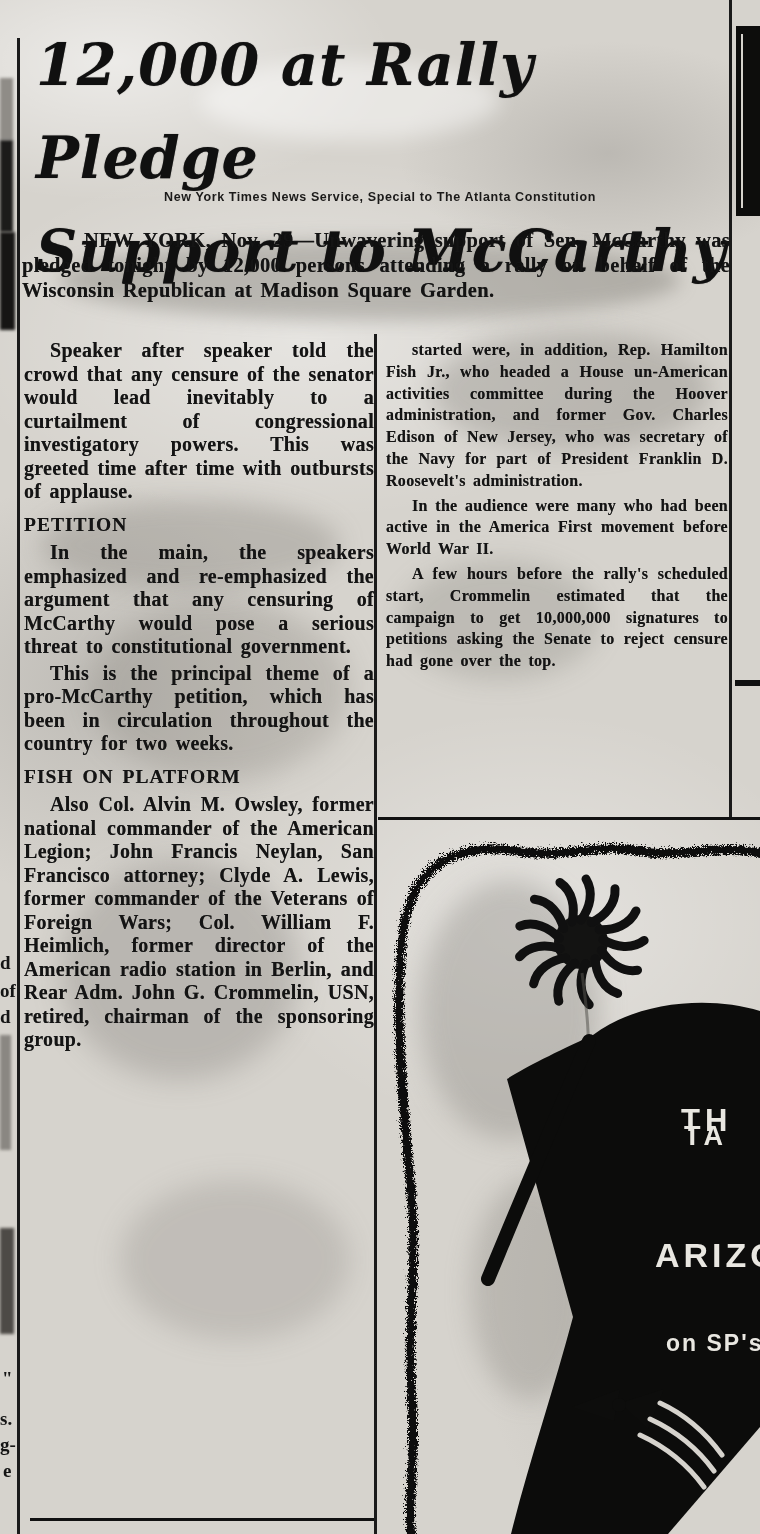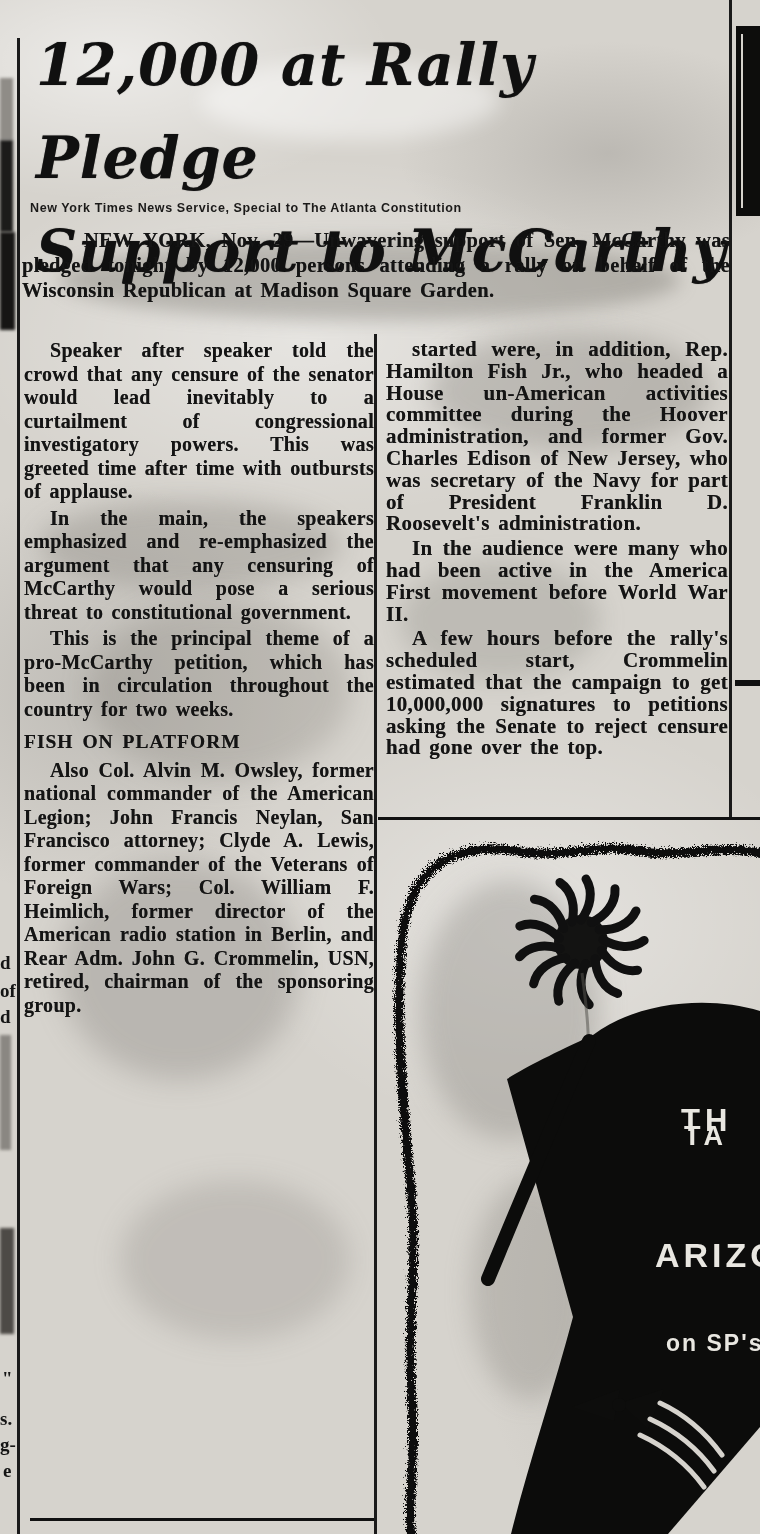--- a/index.html
+++ b/index.html
@@ -31,33 +31,33 @@
   .blob5{left:0;top:1228px;width:14px;height:106px;background:#4d4a46;}
   .frag{position:absolute;font-weight:bold;font-size:19px;color:#141414;}
   
   .corner-box{position:absolute;left:736px;top:26px;width:24px;height:190px;background:#0d0d0c;}
   .corner-box-inner{position:absolute;left:5px;top:8px;width:2px;height:174px;background:#d6d3cd;}
   
   .headline{position:absolute;left:36px;top:18px;width:700px;
     font-family:"DejaVu Serif", serif;font-style:italic;font-weight:bold;
     font-size:57px;line-height:93px;letter-spacing:1px;color:#101010;
     text-shadow:0 0 1px rgba(0,0,0,.5);}
-  .byline{position:absolute;left:30px;top:201px;width:700px;
+  .byline{position:absolute;left:30px;top:190px;width:700px;text-align:center;
     font-family:"Liberation Sans", sans-serif;font-weight:bold;font-size:12.5px;
     letter-spacing:.6px;color:#1b1a19;}
   
   .bodytext{font-weight:bold;text-align:justify;
     text-shadow:0 0 .6px rgba(10,10,10,.55);}
   .lede{position:absolute;left:22px;top:228px;width:708px;height:106px;overflow:hidden;
     font-size:20.5px;line-height:25px;word-spacing:3px;letter-spacing:.3px;}
   .lede p{margin:0;text-indent:62px;}
   .col{position:absolute;top:336px;overflow:hidden;font-size:20px;line-height:23.5px;
     word-spacing:3px;letter-spacing:.3px;}
   .col-left{left:24px;width:350px;height:1182px;}
-  .col-right{left:386px;width:342px;height:480px;font-size:21px;line-height:21.8px;}
+  .col-right{left:386px;width:342px;height:480px;font-size:16px;line-height:21.8px;}
   .col p{margin:0 0 0 0;padding-top:3px;text-indent:26px;}
   .col h3{margin:0;padding:9px 0 2px 0;font-size:19.5px;letter-spacing:1px;
     text-align:left;font-weight:bold;}
   
   .smudge{position:absolute;pointer-events:none;border-radius:50%;}
   .sm1{left:60px;top:240px;width:620px;height:80px;background:rgba(115,112,106,.38);filter:blur(9px);}
   .sm2{left:40px;top:500px;width:300px;height:90px;background:rgba(120,117,110,.3);filter:blur(12px);}
   .sm3{left:90px;top:600px;width:260px;height:180px;background:rgba(118,115,108,.26);filter:blur(14px);}
   .sm4{left:430px;top:330px;width:280px;height:120px;background:rgba(116,113,107,.3);filter:blur(12px);}
   .sm5{left:400px;top:560px;width:200px;height:120px;background:rgba(114,111,105,.24);filter:blur(12px);}
@@ -121,20 +121,21 @@
   </div>
 
   <div class="byline">New York Times News Service, Special to The Atlanta Constitution</div>
 
   <div class="lede bodytext">
     <p>NEW YORK, Nov. 29—Unwavering support of Sen. McCarthy was pledged tonight by 12,000 persons attending a rally on behalf of the Wisconsin Republican at Madison Square Garden.</p>
   </div>
 
   <div class="col col-left bodytext">
     <p>Speaker after speaker told the crowd that any censure of the senator would lead inevitably to a curtailment of congressional investigatory powers. This was greeted time after time with outbursts of applause.</p>
+    <h3>PETITION</h3>
     <p>In the main, the speakers emphasized and re-emphasized the argument that any censuring of McCarthy would pose a serious threat to constitutional government.</p>
     <p>This is the principal theme of a pro-McCarthy petition, which has been in circulation throughout the country for two weeks.</p>
     <h3>FISH ON PLATFORM</h3>
     <p>Also Col. Alvin M. Owsley, former national commander of the American Legion; John Francis Neylan, San Francisco attorney; Clyde A. Lewis, former commander of the Veterans of Foreign Wars; Col. William F. Heimlich, former director of the American radio station in Berlin, and Rear Adm. John G. Crommelin, USN, retired, chairman of the sponsoring group.</p>
   </div>
 
   <div class="col col-right bodytext">
     <p>started were, in addition, Rep. Hamilton Fish Jr., who headed a House un-American activities committee during the Hoover administration, and former Gov. Charles Edison of New Jersey, who was secretary of the Navy for part of President Franklin D. Roosevelt's administration.</p>
     <p>In the audience were many who had been active in the America First movement before World War II.</p>
     <p>A few hours before the rally's scheduled start, Crommelin estimated that the campaign to get 10,000,000 signatures to petitions asking the Senate to reject censure had gone over the top.</p>

